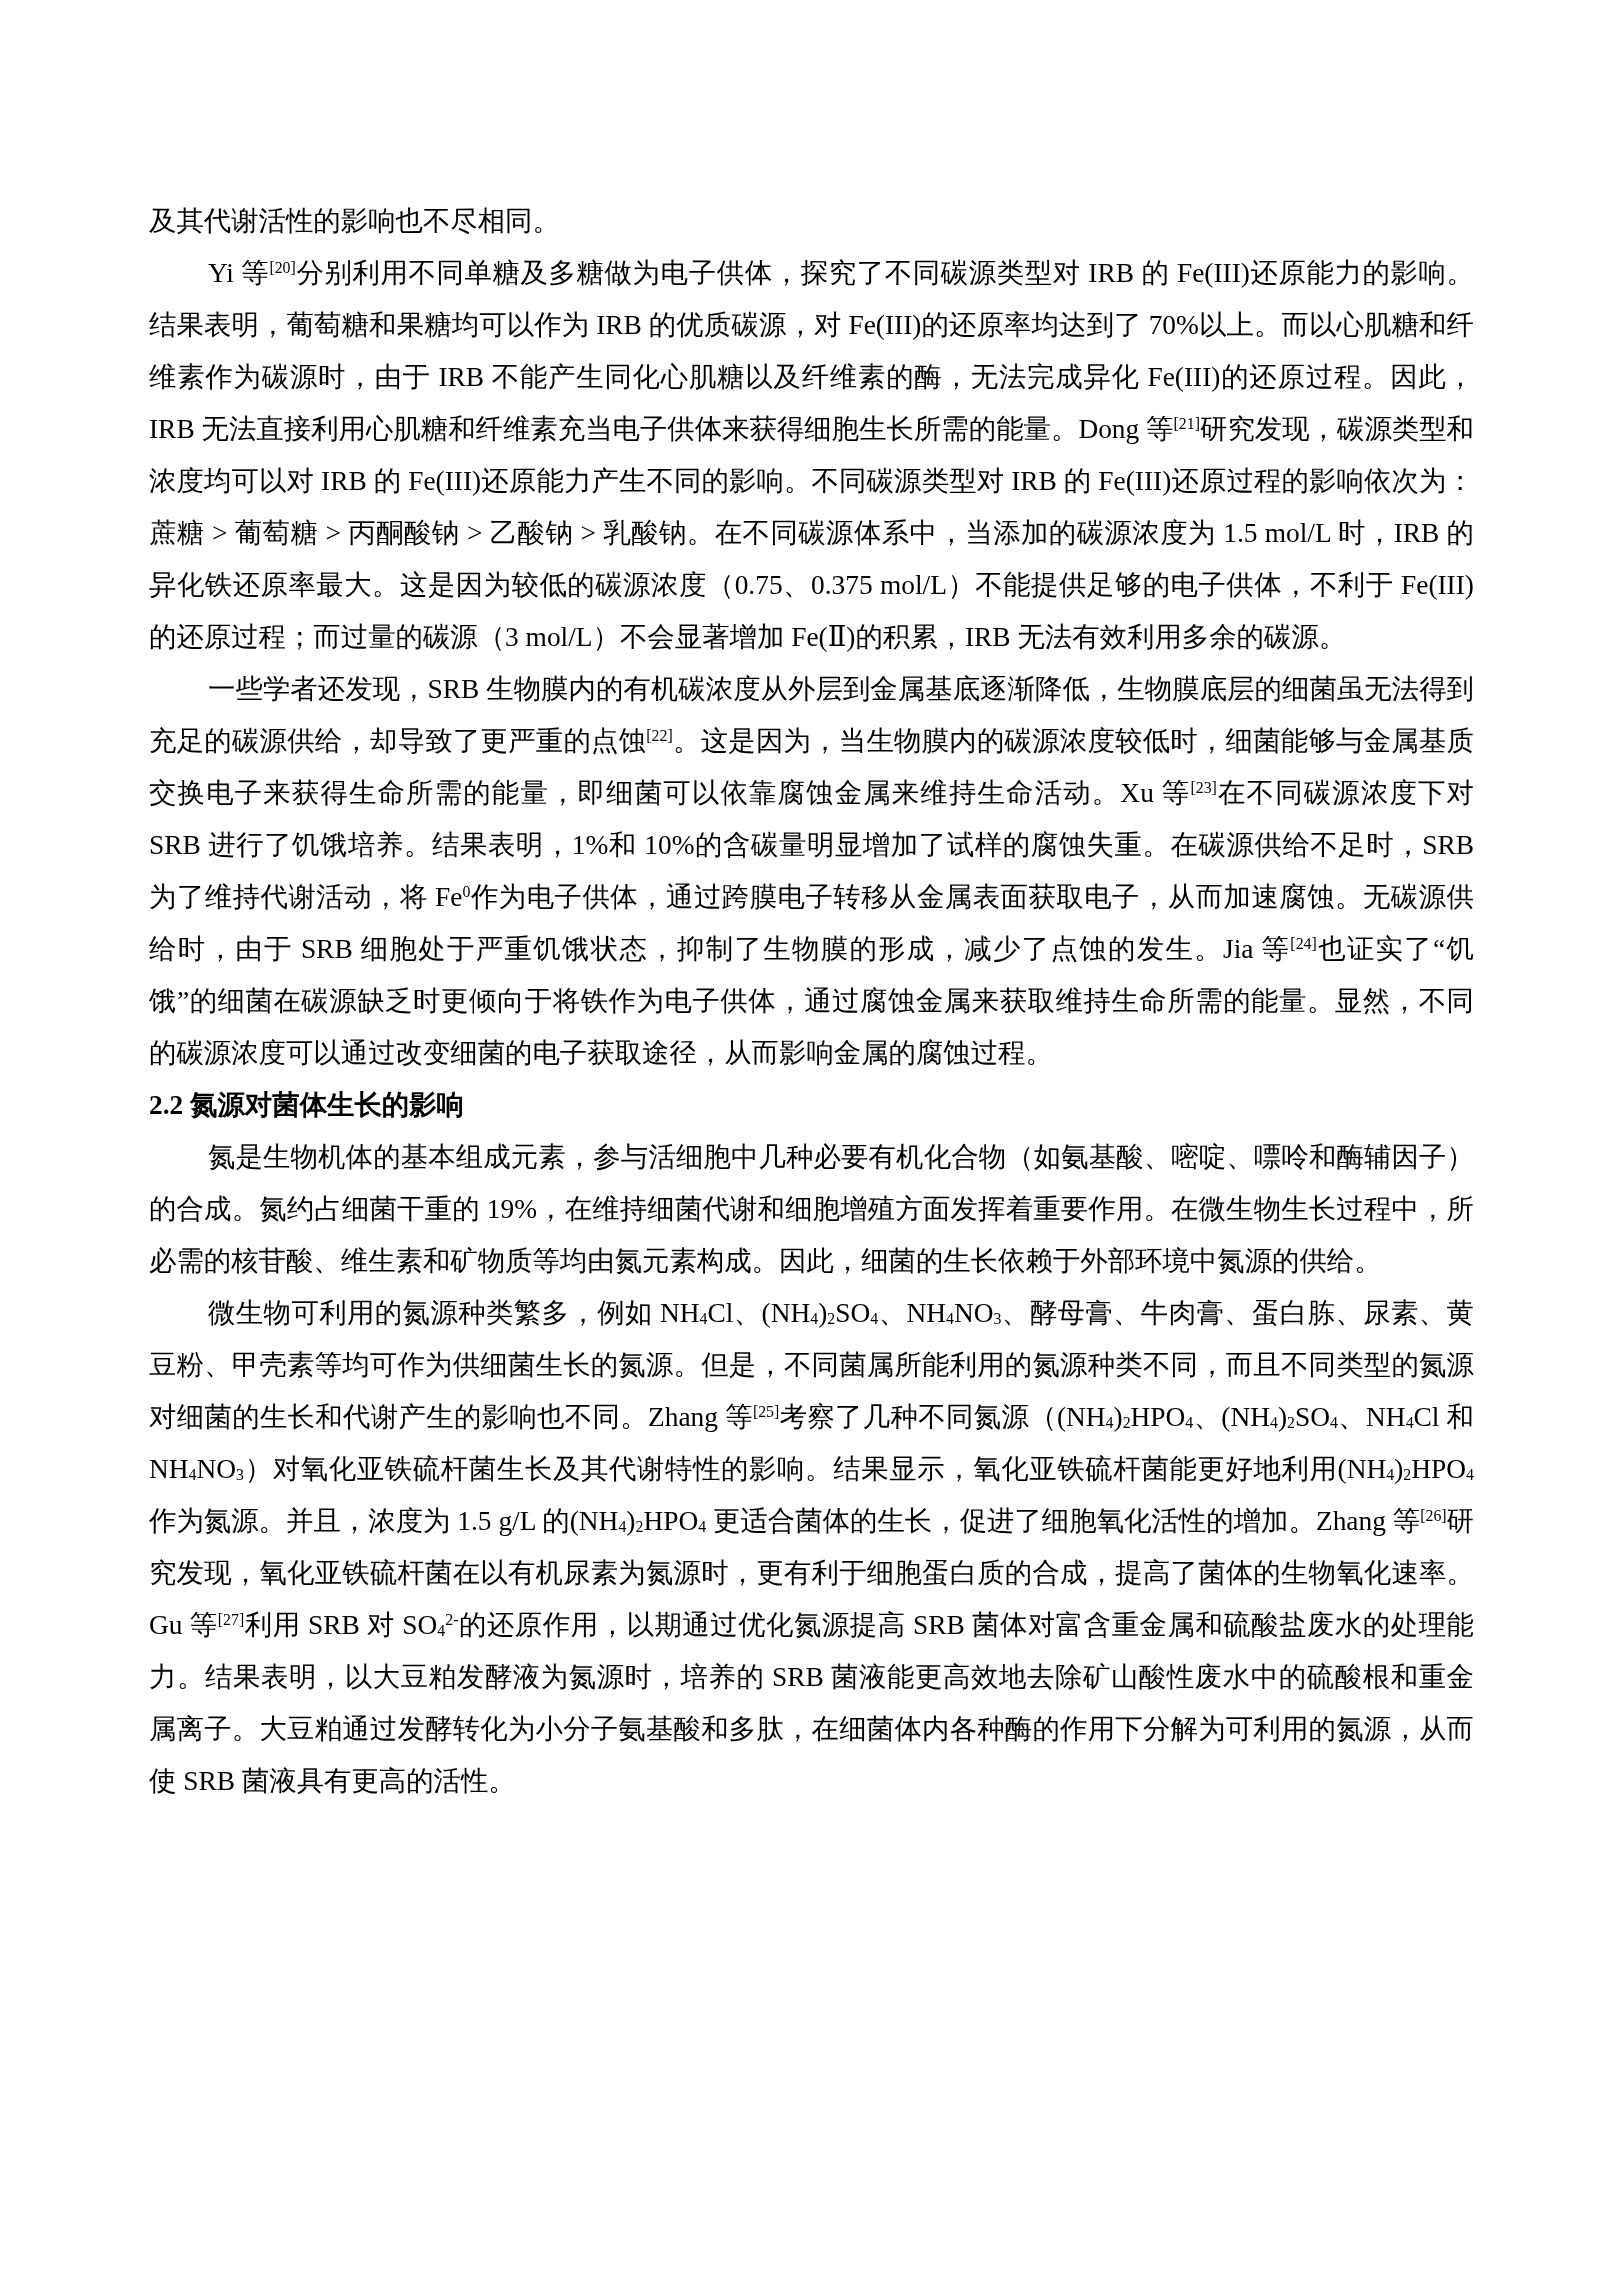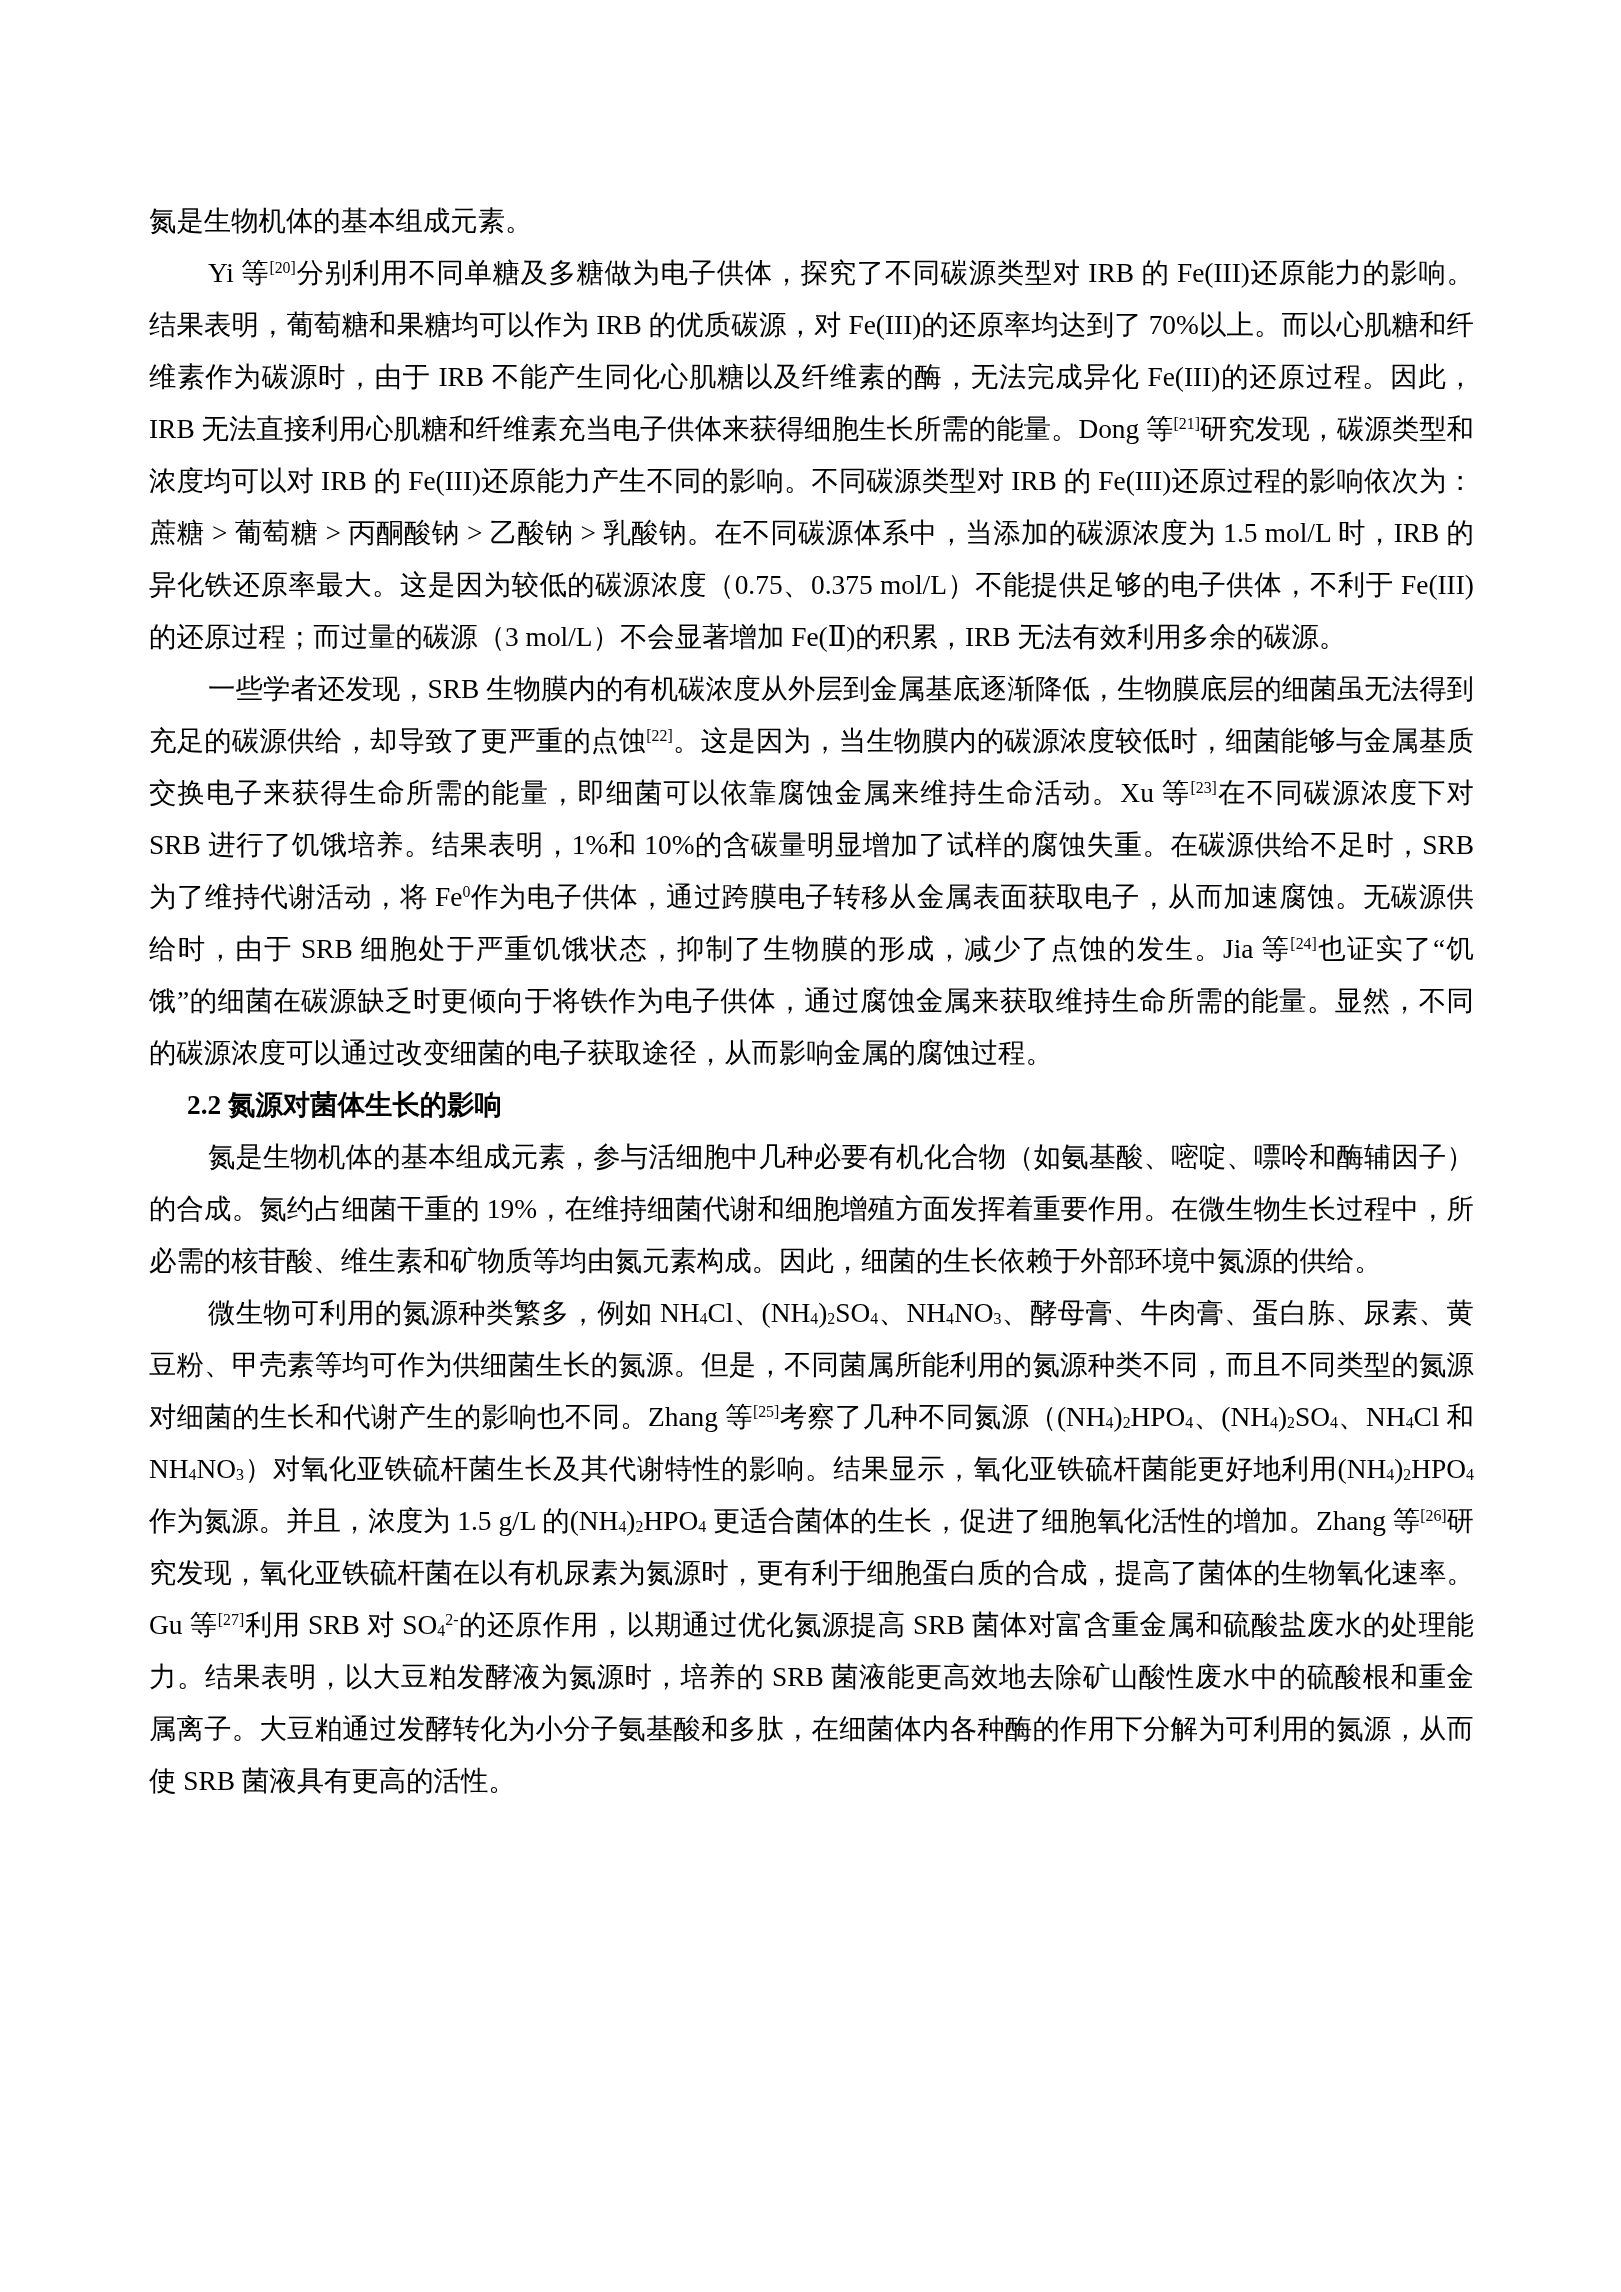--- a/index.html
+++ b/index.html
@@ -33,39 +33,38 @@
     text-indent: 59px;
   }
   .block-continuation {
     text-align: justify;
     text-indent: 0;
   }
   .block-heading {
     font-weight: bold;
     text-align: left;
     text-indent: 0;
-    margin-left: 38px;
   }
   sup {
     font-size: 0.58em;
     line-height: 0;
     vertical-align: 0.55em;
   }
   sub {
     font-size: 0.58em;
     line-height: 0;
     vertical-align: -0.12em;
   }
 </style>
 </head>
 <body>
 
 <div class="page">
   <div>
-      <div class="block block-continuation">氮是生物机体的基本组成元素。</div>
+      <div class="block block-continuation">及其代谢活性的影响也不尽相同。</div>
       <div class="block block-paragraph">Yi 等<sup>[20]</sup>分别利用不同单糖及多糖做为电子供体，探究了不同碳源类型对 IRB 的 Fe(III)还原能力的影响。结果表明，葡萄糖和果糖均可以作为 IRB 的优质碳源，对 Fe(III)的还原率均达到了 70%以上。而以心肌糖和纤维素作为碳源时，由于 IRB 不能产生同化心肌糖以及纤维素的酶，无法完成异化 Fe(III)的还原过程。因此，IRB 无法直接利用心肌糖和纤维素充当电子供体来获得细胞生长所需的能量。Dong 等<sup>[21]</sup>研究发现，碳源类型和浓度均可以对 IRB 的 Fe(III)还原能力产生不同的影响。不同碳源类型对 IRB 的 Fe(III)还原过程的影响依次为：蔗糖 &gt; 葡萄糖 &gt; 丙酮酸钠 &gt; 乙酸钠 &gt; 乳酸钠。在不同碳源体系中，当添加的碳源浓度为 1.5 mol/L 时，IRB 的异化铁还原率最大。这是因为较低的碳源浓度（0.75、0.375 mol/L）不能提供足够的电子供体，不利于 Fe(III)的还原过程；而过量的碳源（3 mol/L）不会显著增加 Fe(Ⅱ)的积累，IRB 无法有效利用多余的碳源。</div>
       <div class="block block-paragraph">一些学者还发现，SRB 生物膜内的有机碳浓度从外层到金属基底逐渐降低，生物膜底层的细菌虽无法得到充足的碳源供给，却导致了更严重的点蚀<sup>[22]</sup>。这是因为，当生物膜内的碳源浓度较低时，细菌能够与金属基质交换电子来获得生命所需的能量，即细菌可以依靠腐蚀金属来维持生命活动。Xu 等<sup>[23]</sup>在不同碳源浓度下对 SRB 进行了饥饿培养。结果表明，1%和 10%的含碳量明显增加了试样的腐蚀失重。在碳源供给不足时，SRB 为了维持代谢活动，将 Fe<sup>0</sup>作为电子供体，通过跨膜电子转移从金属表面获取电子，从而加速腐蚀。无碳源供给时，由于 SRB 细胞处于严重饥饿状态，抑制了生物膜的形成，减少了点蚀的发生。Jia 等<sup>[24]</sup>也证实了“饥饿”的细菌在碳源缺乏时更倾向于将铁作为电子供体，通过腐蚀金属来获取维持生命所需的能量。显然，不同的碳源浓度可以通过改变细菌的电子获取途径，从而影响金属的腐蚀过程。</div>
       <div class="block block-heading">2.2 氮源对菌体生长的影响</div>
       <div class="block block-paragraph">氮是生物机体的基本组成元素，参与活细胞中几种必要有机化合物（如氨基酸、嘧啶、嘌呤和酶辅因子）的合成。氮约占细菌干重的 19%，在维持细菌代谢和细胞增殖方面发挥着重要作用。在微生物生长过程中，所必需的核苷酸、维生素和矿物质等均由氮元素构成。因此，细菌的生长依赖于外部环境中氮源的供给。</div>
       <div class="block block-paragraph">微生物可利用的氮源种类繁多，例如 NH<sub>4</sub>Cl、(NH<sub>4</sub>)<sub>2</sub>SO<sub>4</sub>、NH<sub>4</sub>NO<sub>3</sub>、酵母膏、牛肉膏、蛋白胨、尿素、黄豆粉、甲壳素等均可作为供细菌生长的氮源。但是，不同菌属所能利用的氮源种类不同，而且不同类型的氮源对细菌的生长和代谢产生的影响也不同。Zhang 等<sup>[25]</sup>考察了几种不同氮源（(NH<sub>4</sub>)<sub>2</sub>HPO<sub>4</sub>、(NH<sub>4</sub>)<sub>2</sub>SO<sub>4</sub>、NH<sub>4</sub>Cl 和 NH<sub>4</sub>NO<sub>3</sub>）对氧化亚铁硫杆菌生长及其代谢特性的影响。结果显示，氧化亚铁硫杆菌能更好地利用(NH<sub>4</sub>)<sub>2</sub>HPO<sub>4</sub> 作为氮源。并且，浓度为 1.5 g/L 的(NH<sub>4</sub>)<sub>2</sub>HPO<sub>4</sub> 更适合菌体的生长，促进了细胞氧化活性的增加。Zhang 等<sup>[26]</sup>研究发现，氧化亚铁硫杆菌在以有机尿素为氮源时，更有利于细胞蛋白质的合成，提高了菌体的生物氧化速率。Gu 等<sup>[27]</sup>利用 SRB 对 SO<sub>4</sub><sup>2-</sup>的还原作用，以期通过优化氮源提高 SRB 菌体对富含重金属和硫酸盐废水的处理能力。结果表明，以大豆粕发酵液为氮源时，培养的 SRB 菌液能更高效地去除矿山酸性废水中的硫酸根和重金属离子。大豆粕通过发酵转化为小分子氨基酸和多肽，在细菌体内各种酶的作用下分解为可利用的氮源，从而使 SRB 菌液具有更高的活性。</div>
     </div>
 </div>
 
 
 </body></html>

